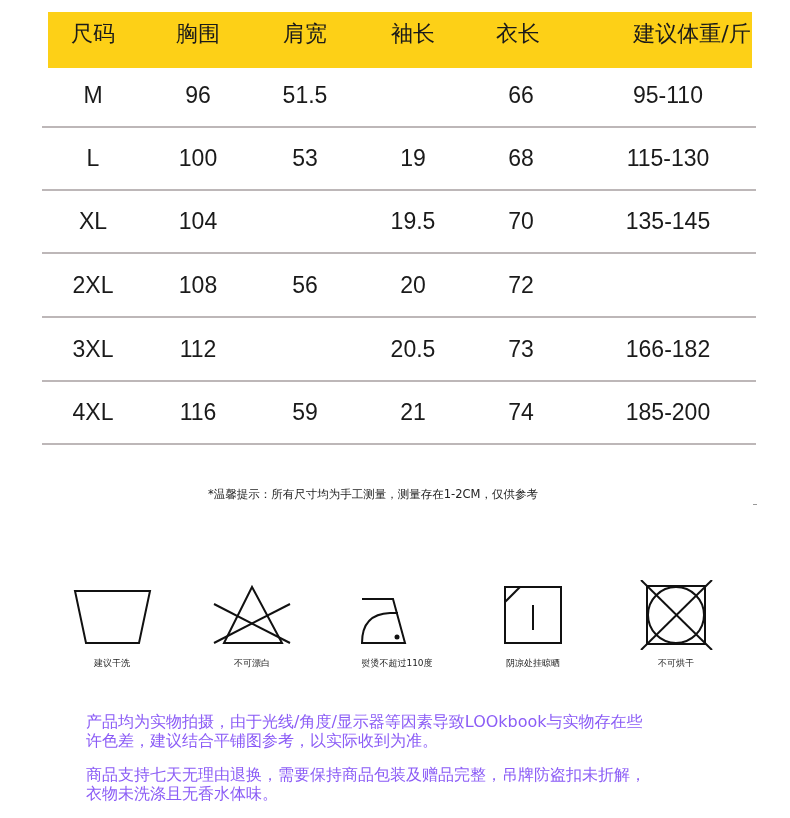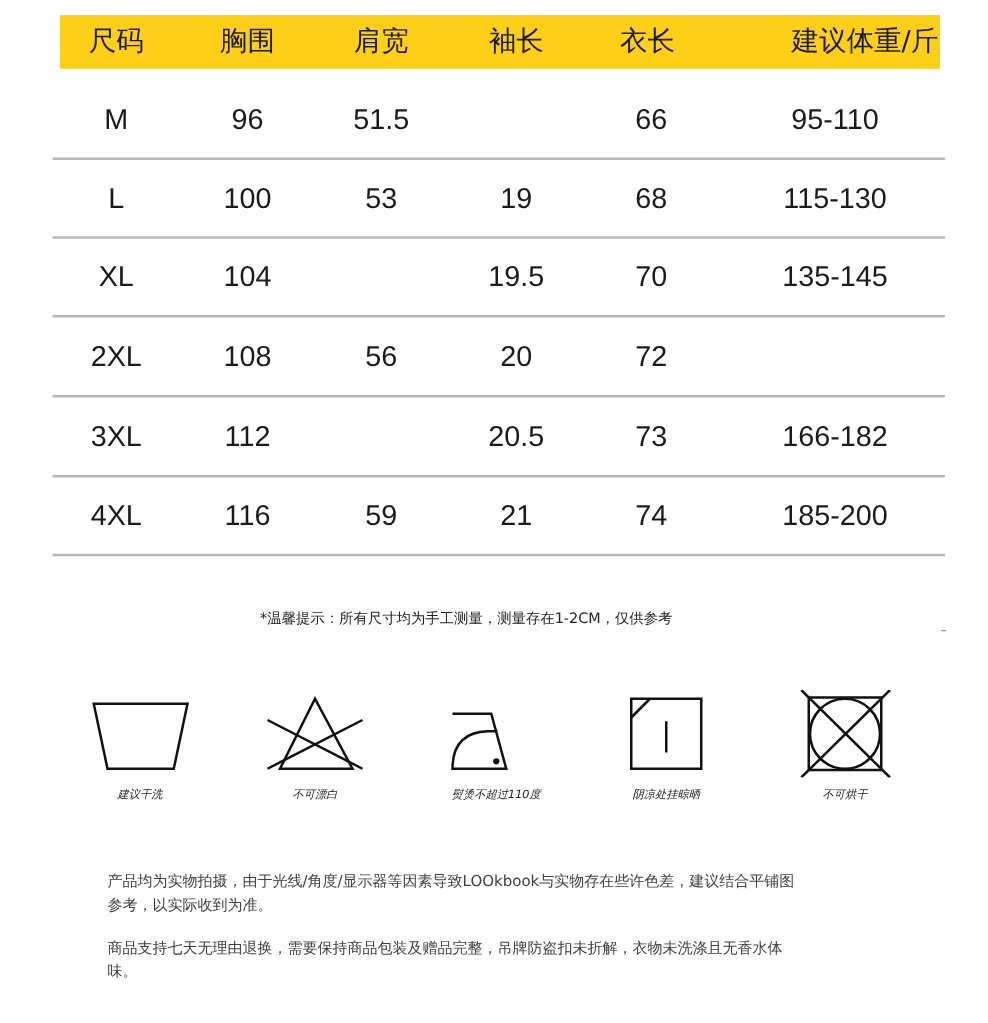--- a/index.html
+++ b/index.html
@@ -2,21 +2,21 @@
 <html><head>
   <meta charset="utf-8">
   <style>
     html, body { margin: 0; padding: 0; }
     body {
       width: 790px; height: 818px; background: #ffffff; position: relative;
       font-family: "DejaVu Sans", "Liberation Sans", sans-serif; color: #111;
       overflow: hidden;
     }
     .header-bar {
-      position: absolute; left: 48px; top: 12px; width: 704px; height: 43px;
+      position: absolute; left: 48px; top: 12px; width: 704px; height: 56px;
       background: #FDD017;
     }
     .hcell {
       position: absolute; top: 0; height: 43px; line-height: 43px;
       font-size: 22px; color: #1a1a1a; transform: translateX(-50%); white-space: nowrap;
     }
     .row {
       position: absolute; left: 42px; width: 714px; height: 63px;
     }
     .row .sep {
@@ -25,29 +25,29 @@
     .cell {
       position: absolute; top: 0; height: 61px; line-height: 61px;
       font-size: 23px; color: #1a1a1a; transform: translateX(-50%); white-space: nowrap;
       font-family: "Liberation Sans", "DejaVu Sans", sans-serif;
     }
     .tip {
       position: absolute; top: 487px; left: 0; width: 790px; text-align: center;
       font-size: 11.5px; color: #222; left: -22px;
     }
     .care {
-      position: absolute; top: 552px; width: 110px; height: 95px; font-style: italic;
+      position: absolute; top: 580px; width: 110px; height: 95px;
     }
     .care svg { position: absolute; left: 0; top: 0; }
     .care .label {
       position: absolute; top: 77px; left: 0; width: 110px; text-align: center;
       font-size: 9px; color: #222;
     }
     .para {
-      position: absolute; left: 86px; width: 560px; font-size: 12px; line-height: 19px; color: #404040;
+      position: absolute; left: 86px; width: 560px; font-size: 16px; line-height: 19px; color: #8b5cf6; margin-top: 16px;
     }
     .artifact { position: absolute; left: 753px; top: 504px; width: 4px; height: 1px; background: #999; }
   </style>
 </head>
 <body>
 
 <div class="header-bar">
   <span class="hcell" style="left:45px">尺码</span>
   <span class="hcell" style="left:150px">胸围</span>
   <span class="hcell" style="left:257px">肩宽</span>

